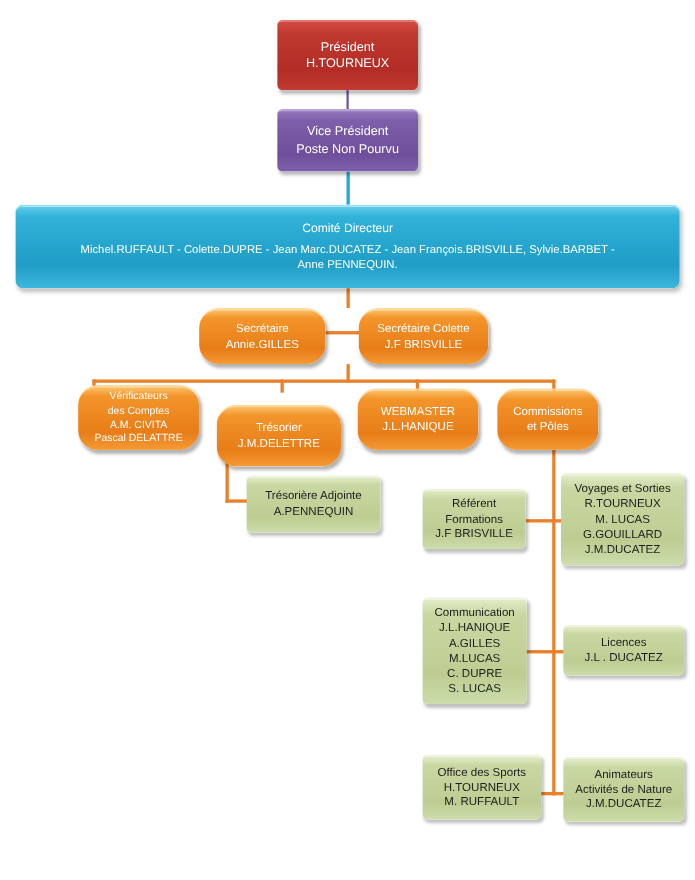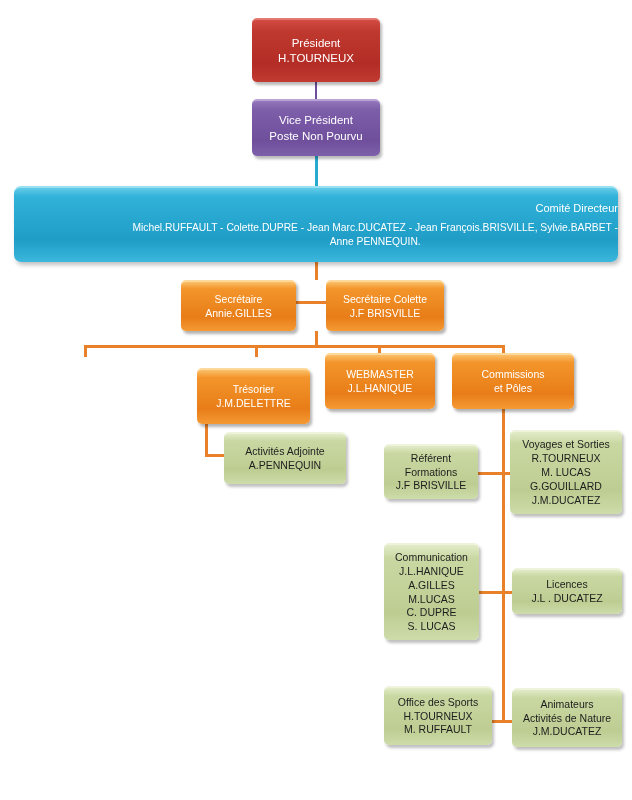--- a/index.html
+++ b/index.html
@@ -57,29 +57,29 @@
     border-top: 2px solid #b9a3d4;
     font-size: 11.5px;
   }
   
   .node.cyan {
     background: linear-gradient(180deg,#63cbe8 0%, #30b2d9 12%, #1f9dc6 70%, #3cb7dd 100%);
     color: #ffffff;
     box-shadow: 2px 3px 4px rgba(0,0,0,0.25);
     border-top: 2px solid #96e0f2;
     border-radius: 7px;
-    align-items: flex-end;
   }
   
   .node.orange {
     background: linear-gradient(180deg,#fbc06a 0%, #f3952b 14%, #e87d18 72%, #f59a34 100%);
     color: #ffffff;
     box-shadow: 2px 3px 3px rgba(0,0,0,0.30);
     border-top: 2px solid #ffd89b;
     font-size: 10.5px;
+    border-radius: 18px;
   }
   
   .node.green {
     background: linear-gradient(180deg,#e2ebc8 0%, #c9d8a2 14%, #bdcd92 72%, #cddcaa 100%);
     color: #1d1d1d;
     box-shadow: 2px 3px 3px rgba(0,0,0,0.25);
     border-top: 2px solid #eef3dc;
     font-size: 10.5px;
   }
 
@@ -144,38 +144,44 @@
   <div class="node orange" style="left:181px; top:280px; width:115px; height:51px;">
     <span class="line">Secrétaire</span>
     <span class="line">Annie.GILLES</span>
   </div>
 
   <div class="node orange" style="left:326px; top:280px; width:118px; height:51px;">
     <span class="line">Secrétaire Colette</span>
     <span class="line">J.F BRISVILLE</span>
   </div>
 
+  <div class="node orange" style="left:71px; top:350px; width:110px; height:59px; font-size:9.5px;">
+    <span class="line">Vérificateurs</span>
+    <span class="line">des Comptes</span>
+    <span class="line">A.M. CIVITA</span>
+    <span class="line">Pascal  DELATTRE</span>
+  </div>
 
   <div class="node orange" style="left:197px; top:368px; width:113px; height:56px;text-align:right;">
     <span class="line">Trésorier</span>
     <span class="line">J.M.DELETTRE</span>
   </div>
 
   <div class="node orange" style="left:325px; top:353px; width:110px; height:56px;">
     <span class="line">WEBMASTER</span>
     <span class="line">J.L.HANIQUE</span>
   </div>
 
-  <div class="node orange" style="left:452px; top:353px; width:122px; height:56px;">
+  <div class="node orange" style="left:452px; top:353px; width:92px; height:56px;">
     <span class="line">Commissions</span>
     <span class="line">et Pôles</span>
   </div>
 
   <div class="node green" style="left:224px; top:432px; width:122px; height:52px;">
-    <span class="line">Activités Adjointe</span>
+    <span class="line">Trésorière Adjointe</span>
     <span class="line">A.PENNEQUIN</span>
   </div>
 
   <div class="node green" style="left:384px; top:444px; width:94px; height:55px;">
     <span class="line">Référent</span>
     <span class="line">Formations</span>
     <span class="line">J.F BRISVILLE</span>
   </div>
 
   <div class="node green" style="left:510px; top:430px; width:112px; height:84px;">

